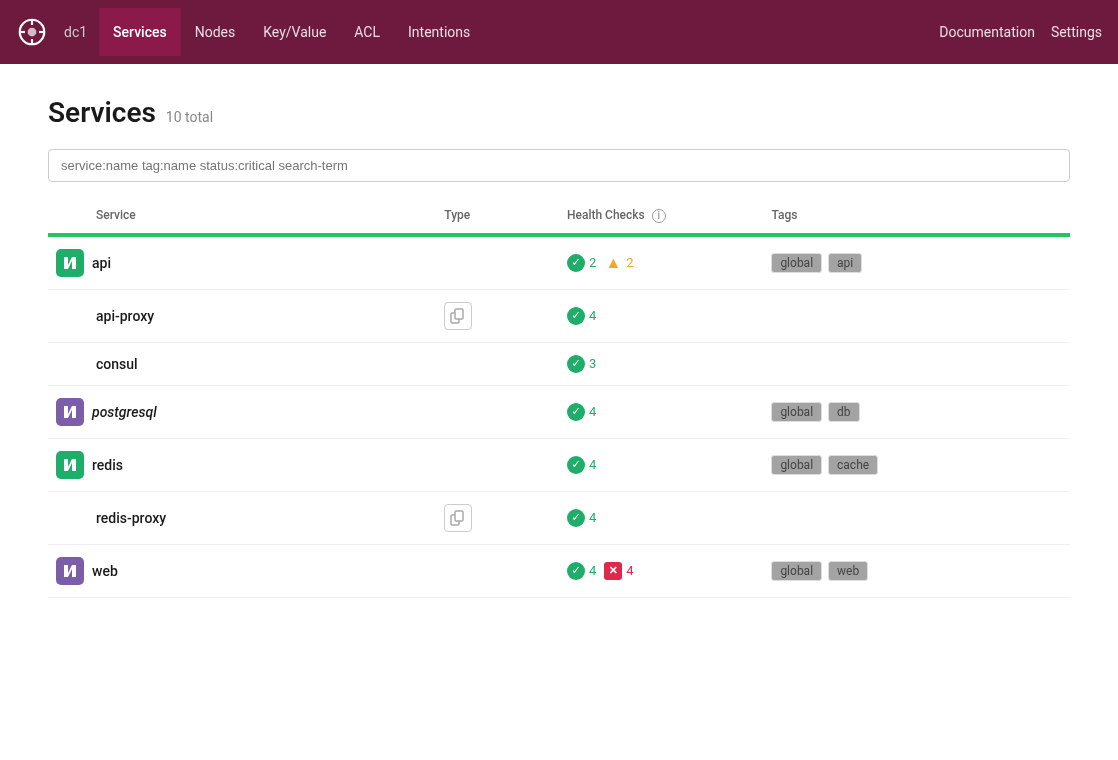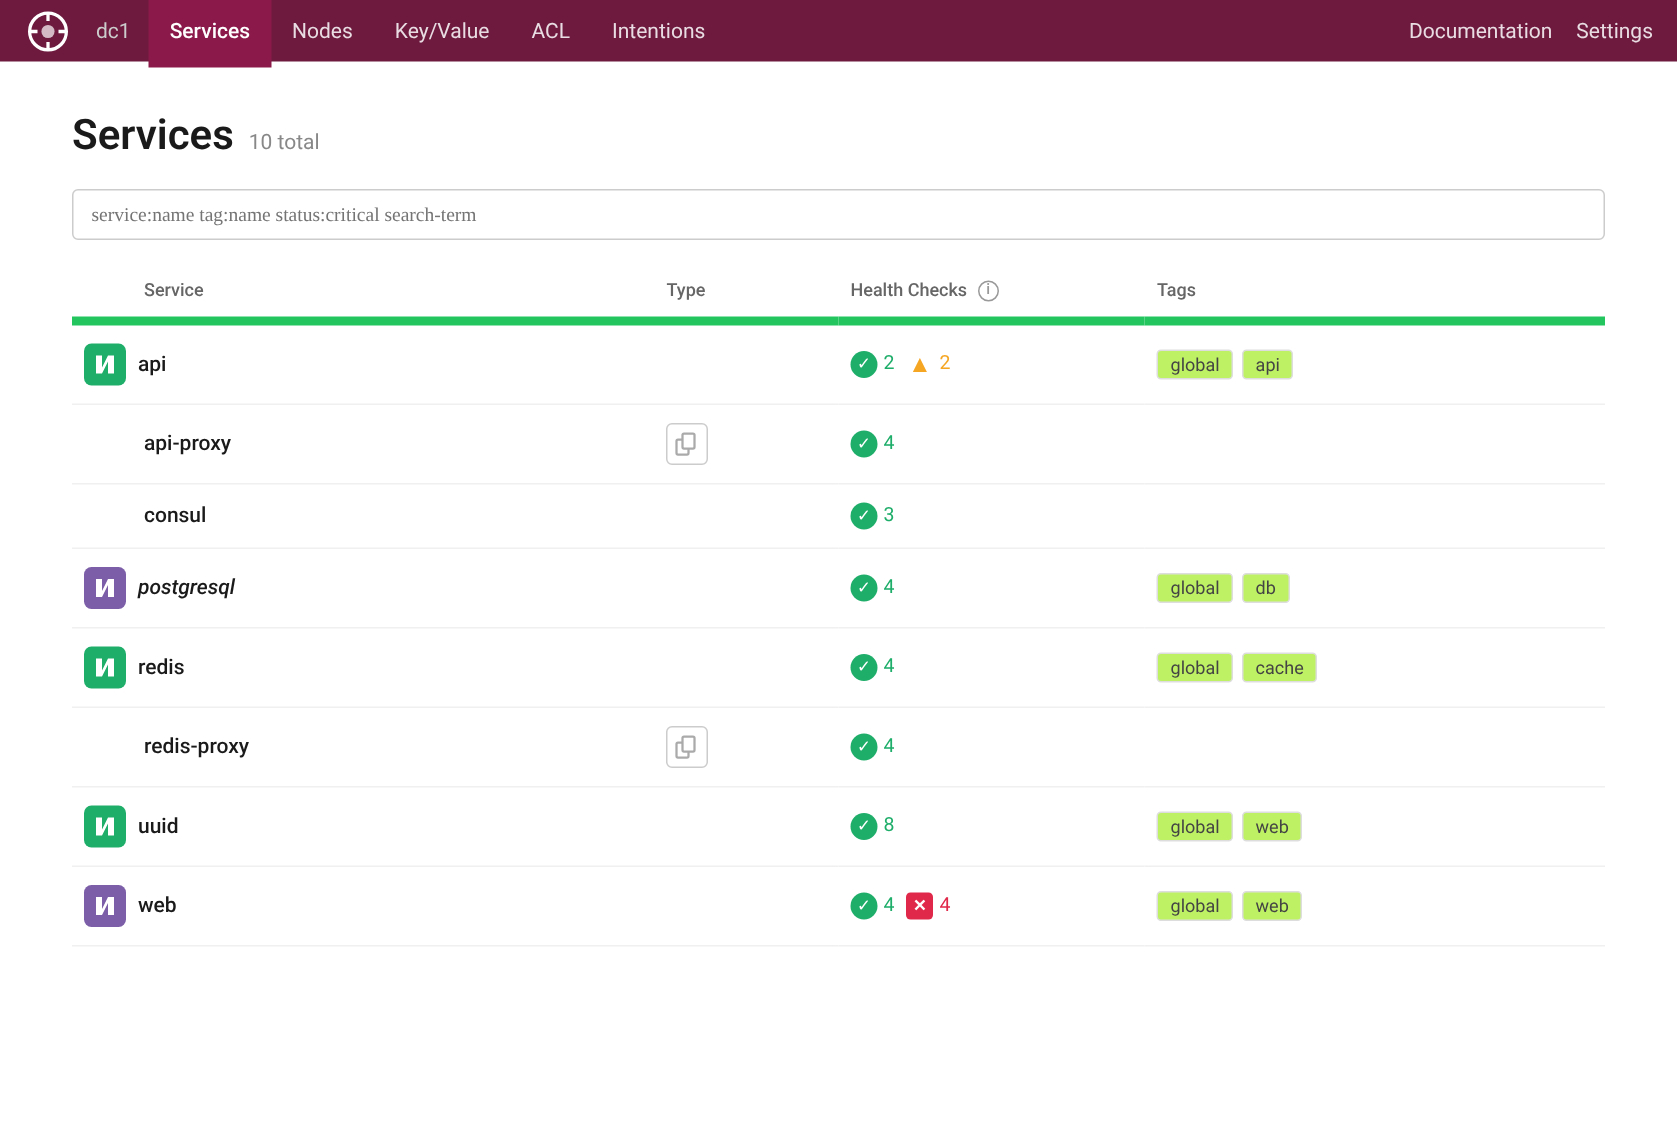--- a/index.html
+++ b/index.html
@@ -4,21 +4,21 @@
   <style>
     * { box-sizing: border-box; margin: 0; padding: 0; }
     body { font-family: -apple-system, BlinkMacSystemFont, 'Segoe UI', Roboto, sans-serif; background: #fff; color: #333; font-size: 14px; }
 
     
     .navbar {
       background: #6d1a3e;
       display: flex;
       align-items: center;
       padding: 0 16px;
-      height: 41px;
+      height: 64px;
       color: #fff;
     }
     .navbar-logo {
       width: 32px;
       height: 32px;
       margin-right: 8px;
       display: flex;
       align-items: center;
       justify-content: center;
     }
@@ -85,30 +85,29 @@
     
     .search-bar {
       width: 100%;
       border: 1px solid #ccc;
       border-radius: 4px;
       padding: 8px 12px;
       font-size: 13px;
       color: #be185d;
       margin-bottom: 20px;
       outline: none;
-      font-family: Liberation Serif, serif;
     }
 
     
     .services-table {
       width: 100%;
       border-collapse: collapse;
     }
     .services-table thead tr {
-      border-bottom: 6px solid #22c55e;
+      border-bottom: 4px solid #22c55e;
     }
     .services-table th {
       text-align: left;
       font-size: 12px;
       font-weight: 500;
       color: #666;
       padding: 6px 8px 10px;
     }
     .services-table th.col-service { width: 38%; padding-left: 48px; }
     .services-table th.col-type { width: 12%; }
@@ -218,21 +217,21 @@
     }
 
     
     .tags-cell {
       display: flex;
       align-items: center;
       gap: 6px;
       flex-wrap: wrap;
     }
     .tag {
-      background: #bef264;
+      background: #a3a3a3;
       border: 1px solid #ddd;
       border-radius: 3px;
       padding: 2px 8px;
       font-size: 12px;
       color: #444;
     }
 
     
     .info-icon {
       display: inline-flex;
@@ -453,70 +452,43 @@
               </div>
             </div>
           </td>
           <td style="padding: 12px 8px; vertical-align: middle;">
             <div class="tags-cell"></div>
           </td>
         </tr>
         <tr>
           <td style="padding: 12px 8px; vertical-align: middle;">
             <div class="service-name-cell">
-              <div class="service-icon green">
+              <div class="service-icon purple">
                 <svg viewBox="0 0 16 16" fill="white" xmlns="http://www.w3.org/2000/svg">
       <path d="M2 2 L2 14 L6 14 L10 6 L10 14 L14 14 L14 2 L10 2 L6 10 L6 2 Z" fill="white"></path>
     </svg>
               </div>
-              <span class="service-name">uuid</span>
+              <span class="service-name">web</span>
             </div>
           </td>
           <td style="padding: 12px 8px; vertical-align: middle;"></td>
           <td style="padding: 12px 8px; vertical-align: middle;">
             <div class="health-cell">
               <div class="health-badge">
                 <div class="check-icon-green">✓</div>
-                <span class="health-count">8</span>
+                <span class="health-count">4</span>
+              </div>
+              <div class="health-badge">
+                <div class="check-icon-error">✕</div>
+                <span class="health-count-error">4</span>
               </div>
             </div>
           </td>
           <td style="padding: 12px 8px; vertical-align: middle;">
             <div class="tags-cell">
               <span class="tag">global</span>
               <span class="tag">web</span>
             </div>
           </td>
         </tr>
-        <tr>
-          <td style="padding: 12px 8px; vertical-align: middle;">
-            <div class="service-name-cell">
-              <div class="service-icon purple">
-                <svg viewBox="0 0 16 16" fill="white" xmlns="http://www.w3.org/2000/svg">
-      <path d="M2 2 L2 14 L6 14 L10 6 L10 14 L14 14 L14 2 L10 2 L6 10 L6 2 Z" fill="white"></path>
-    </svg>
-              </div>
-              <span class="service-name">web</span>
-            </div>
-          </td>
-          <td style="padding: 12px 8px; vertical-align: middle;"></td>
-          <td style="padding: 12px 8px; vertical-align: middle;">
-            <div class="health-cell">
-              <div class="health-badge">
-                <div class="check-icon-green">✓</div>
-                <span class="health-count">4</span>
-              </div>
-              <div class="health-badge">
-                <div class="check-icon-error">✕</div>
-                <span class="health-count-error">4</span>
-              </div>
-            </div>
-          </td>
-          <td style="padding: 12px 8px; vertical-align: middle;">
-            <div class="tags-cell">
-              <span class="tag">global</span>
-              <span class="tag">web</span>
-            </div>
-          </td>
-        </tr>
       </tbody>
   </table>
 </div>
 
 </body></html>

